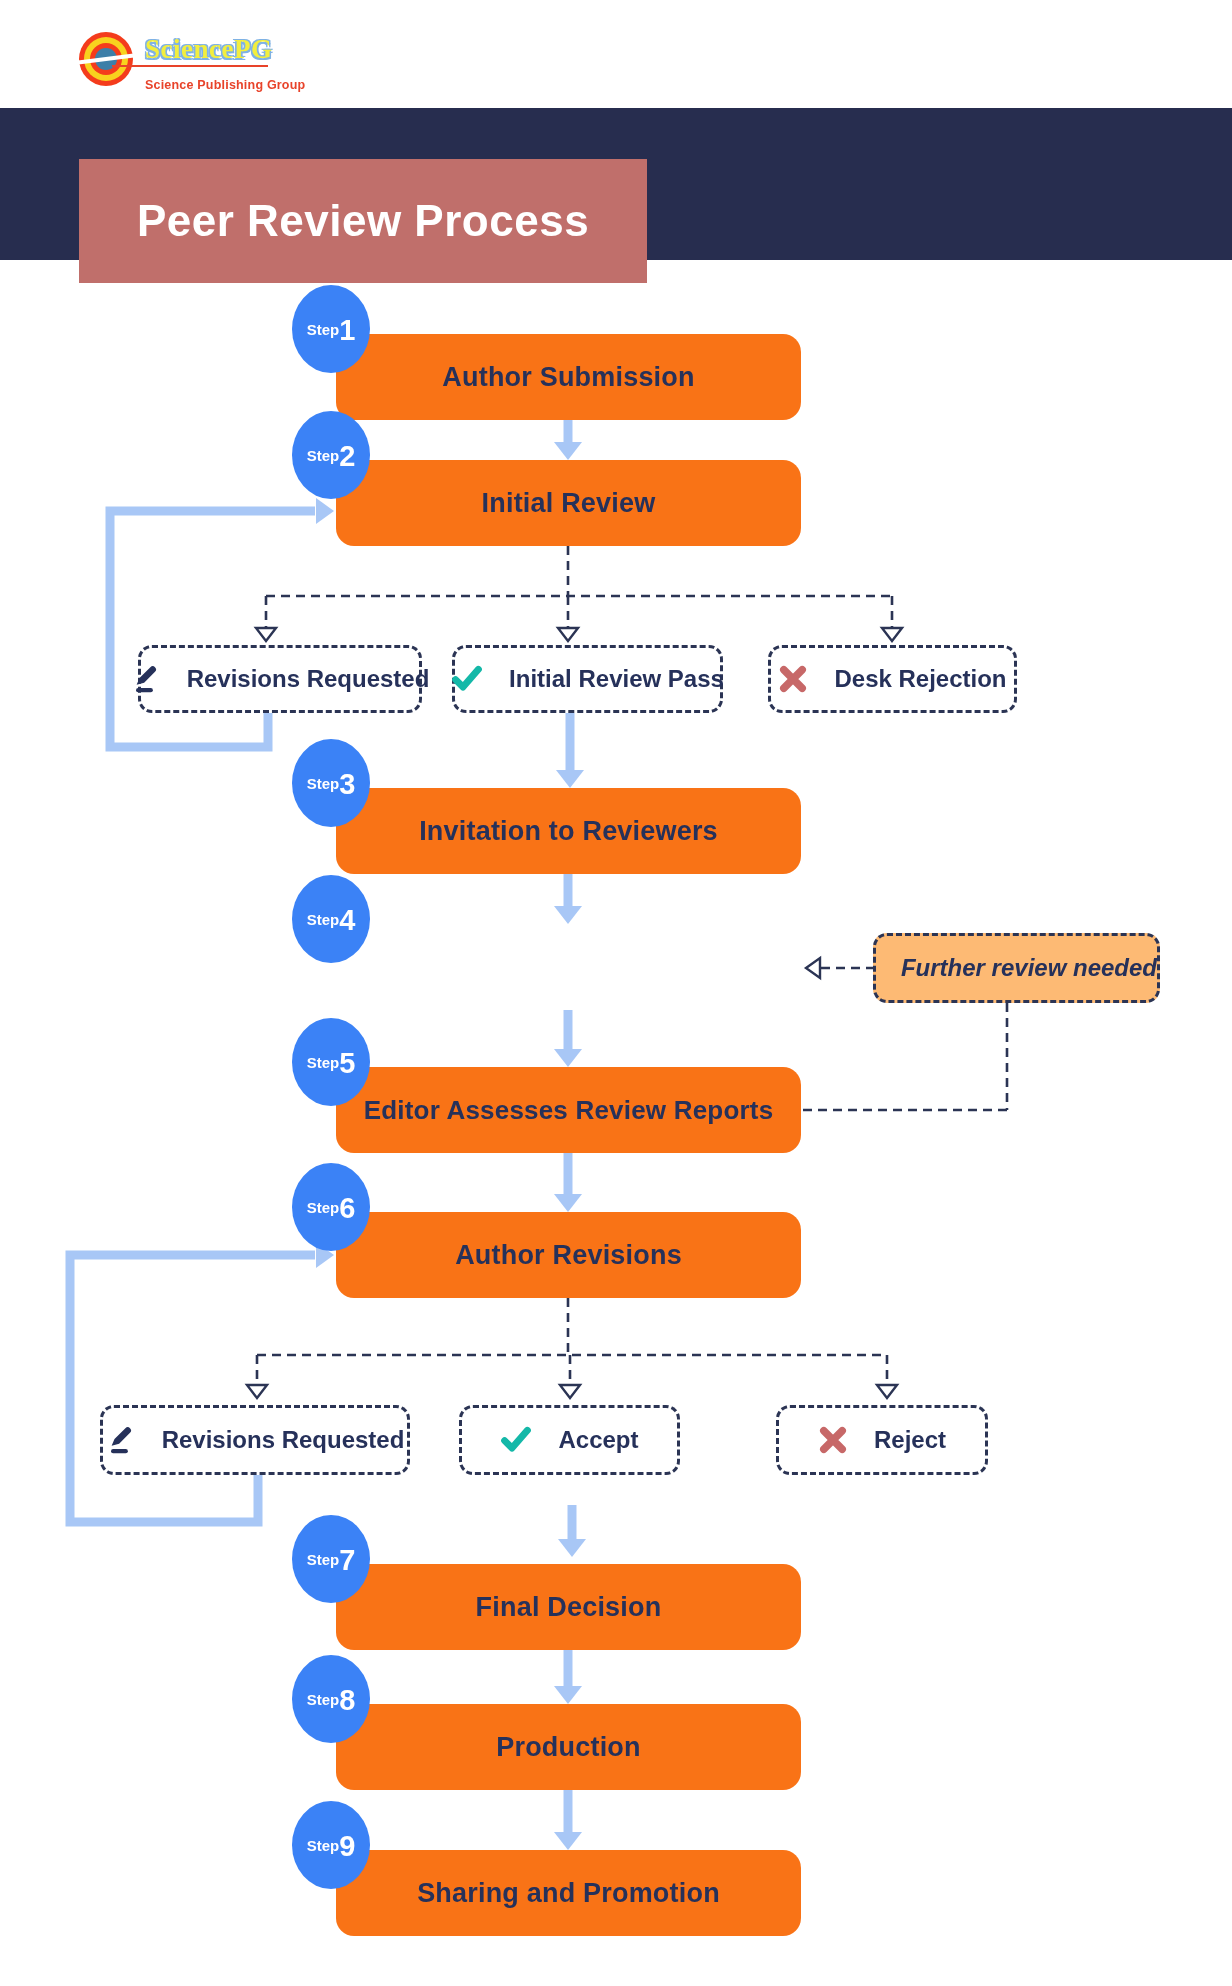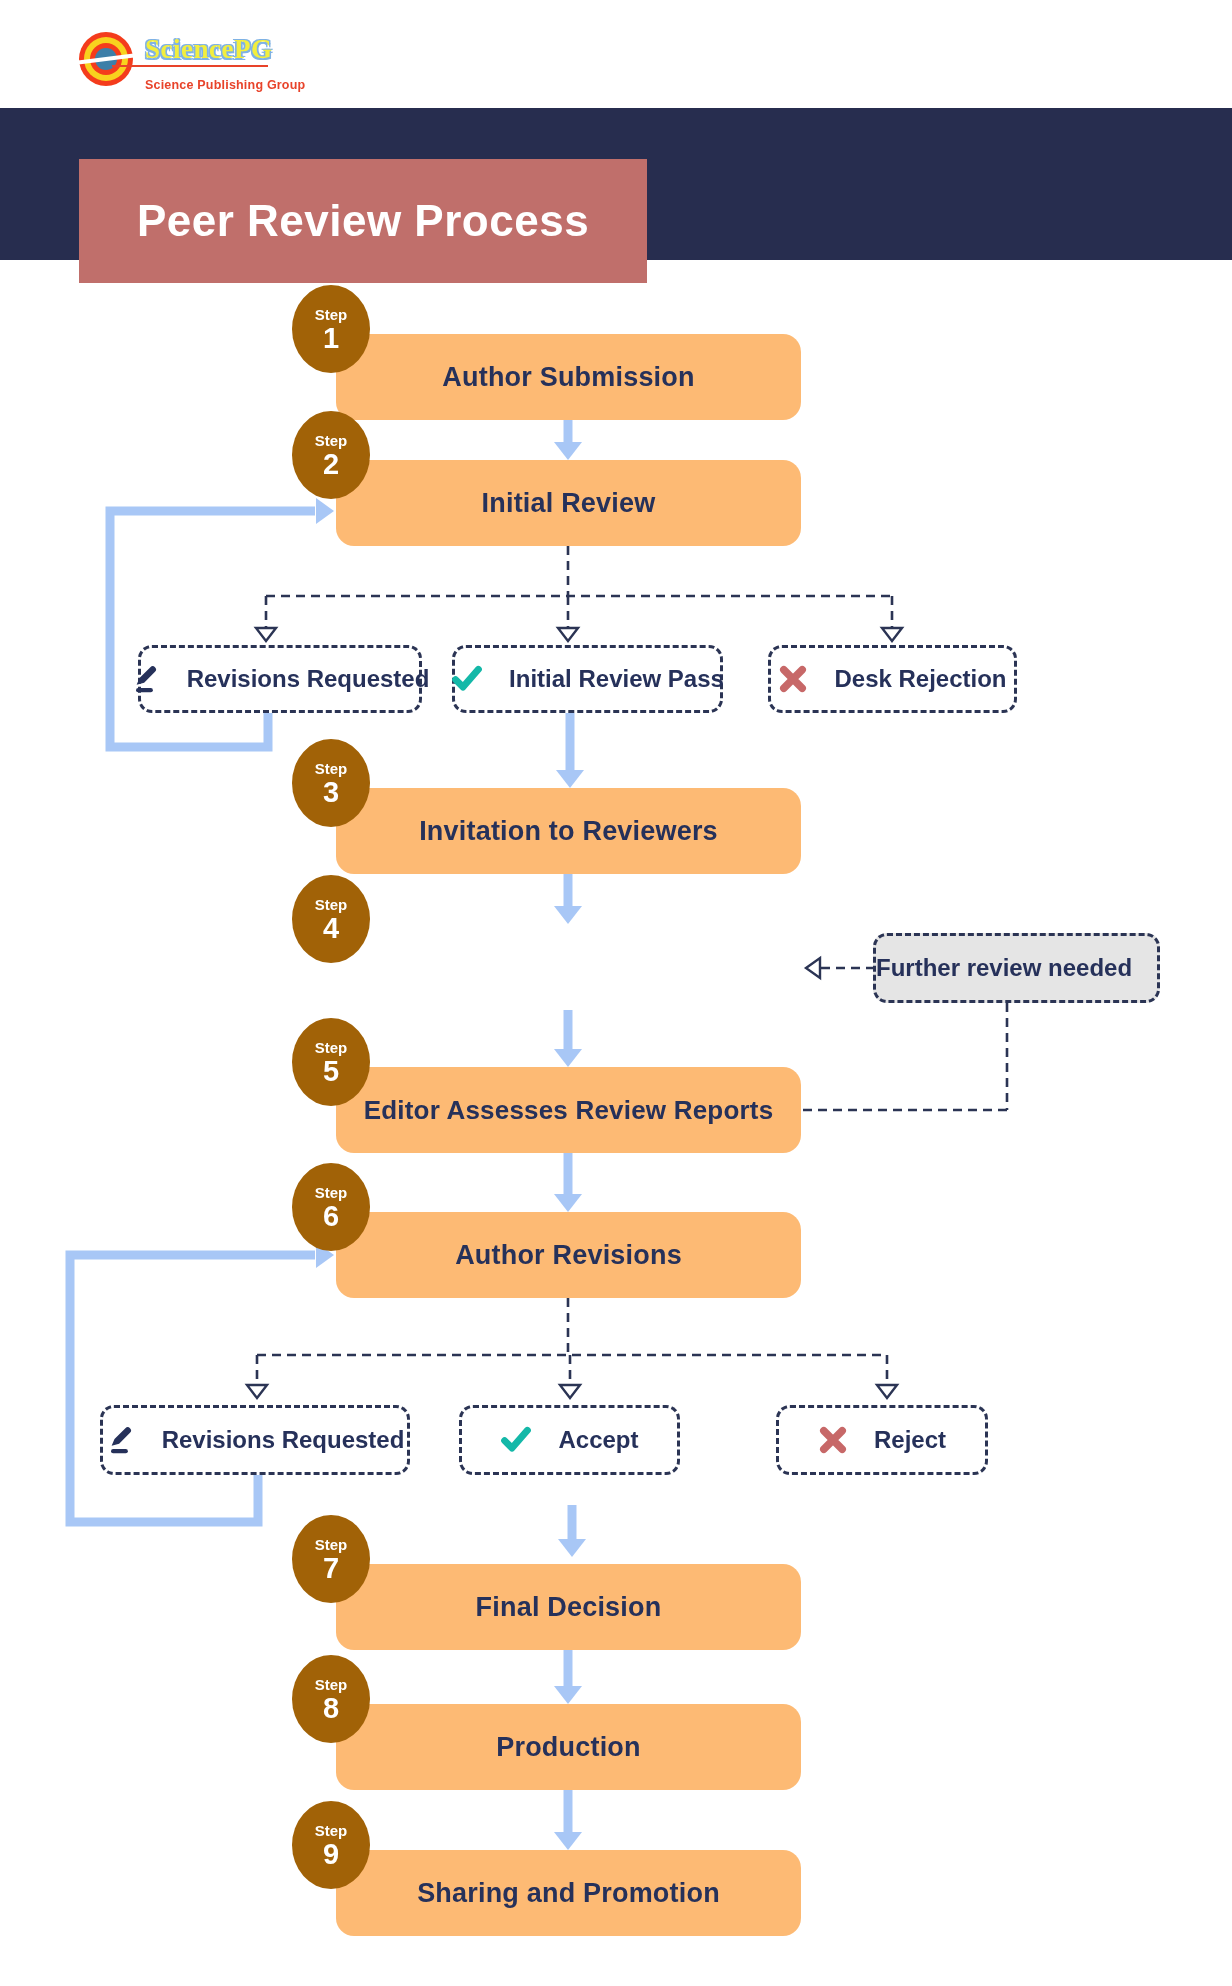--- a/index.html
+++ b/index.html
@@ -33,45 +33,45 @@
   .title-banner {
     position:absolute; left:79px; top:159px; width:568px; height:124px;
     background:#c06f6b; display:flex; align-items:center; justify-content:center;
   }
   .title-banner h1 { color:#ffffff; font-size:44px; font-weight:bold; letter-spacing:0.5px; }
   
   #connectors { position:absolute; left:0; top:0; width:1232px; height:1986px; }
   
   .step-node {
     position:absolute; left:336px; width:465px; height:86px;
-    background:#fdba74; border-radius:18px;
+    background:#f97316; border-radius:18px;
     display:flex; align-items:center; justify-content:center;
   }
   .step-node .node-label { color:#26315a; font-size:27px; font-weight:bold; letter-spacing:0.2px; }
   .step-badge {
     position:absolute; left:292px; width:78px; height:88px;
-    background:#a16207; border-radius:50%;
-    display:flex; flex-direction:column; align-items:center; justify-content:center;
+    background:#3b82f6; border-radius:50%;
+    display:flex; flex-direction:row; align-items:center; justify-content:center;
     z-index:3; padding-top:2px;
   }
   .step-badge .badge-step { color:#ffffff; font-size:15px; font-weight:600; line-height:1.15; }
   .step-badge .badge-num  { color:#ffffff; font-size:29px; font-weight:bold; line-height:1.05; }
   
   .decision {
     position:absolute; background:#ffffff;
     border:3px dashed #2b3454; border-radius:14px;
     display:flex; align-items:center; justify-content:center; gap:26px;
     z-index:2;
   }
   .decision .d-label { color:#26315a; font-size:24px; font-weight:bold; white-space:nowrap; }
   .decision .d-icon { flex:0 0 auto; display:block; }
   .note-box {
     position:absolute; left:873px; top:933px; width:287px; height:70px;
-    background:#e5e5e5; border:3px dashed #2b3454; border-radius:14px;
-    display:flex; align-items:center; justify-content:flex-start; z-index:2;
+    background:#fdba74; border:3px dashed #2b3454; border-radius:14px;
+    display:flex; align-items:center; justify-content:flex-end; z-index:2;font-style:italic;
   }
   .note-box .d-label { color:#26315a; font-size:24px; font-weight:bold; white-space:nowrap; }
 </style>
 </head>
 <body>
 
 <div id="canvas">
 
   <div class="header-bar">
     <div class="logo-mark">

